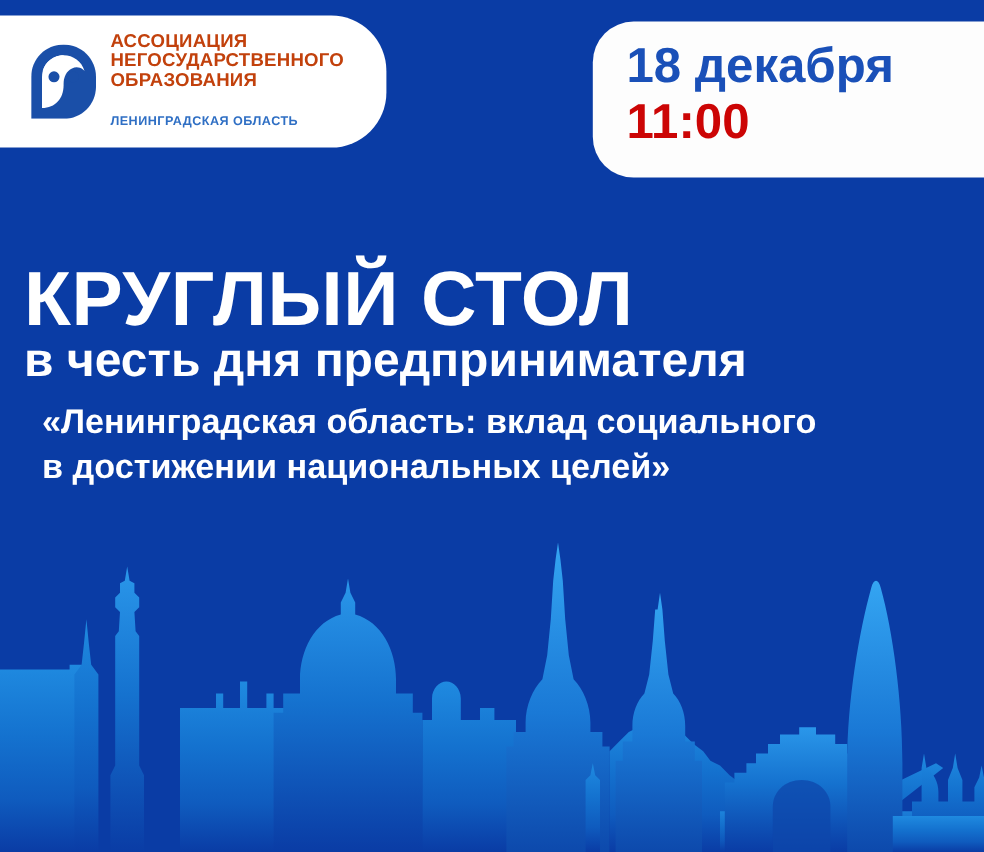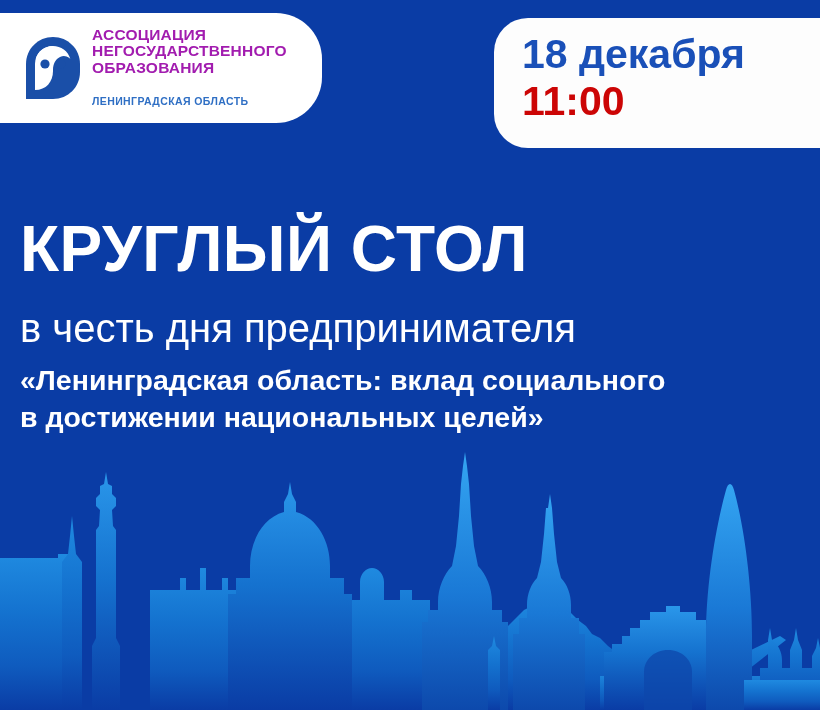--- a/index.html
+++ b/index.html
@@ -49,21 +49,21 @@
     height: 62px;
     flex: 0 0 54px;
     margin-right: 12px;
   }
   .logo-text {
     display: flex;
     flex-direction: column;
     justify-content: center;
   }
   .logo-line {
-    color: #a21caf;
+    color: #c2410c;
     font-weight: bold;
     font-size: 15.5px;
     line-height: 16.5px;
     letter-spacing: 0.2px;
     white-space: nowrap;
   }
   .logo-sub {
     color: #2f6fc4;
     font-weight: bold;
     font-size: 10.5px;
@@ -110,35 +110,36 @@
   .title-main {
     color: #ffffff;
     font-weight: bold;
     font-size: 64px;
     line-height: 54px;
     letter-spacing: 0.5px;
     white-space: nowrap;
   }
   .title-sub {
     color: #ffffff;
-    font-weight: normal;
+    font-weight: bold;
     font-size: 40px;
     line-height: 48px;
-    margin-top: 28px;
+    margin-top: 0;
     white-space: nowrap;
   }
   .quote-line {
     color: #ffffff;
     font-weight: bold;
     font-size: 28.5px;
     line-height: 37px;
     white-space: nowrap;
   }
   .quote-block {
     margin-top: 10px;
+    margin-left: 15px;
   }
 </style>
 </head>
 <body>
 
 <div class="poster">
 
   <svg class="skyline" viewBox="0 0 820 260" preserveAspectRatio="none" xmlns="http://www.w3.org/2000/svg">
     <defs>
       <linearGradient id="skyGrad" x1="0" y1="0" x2="0" y2="1">

